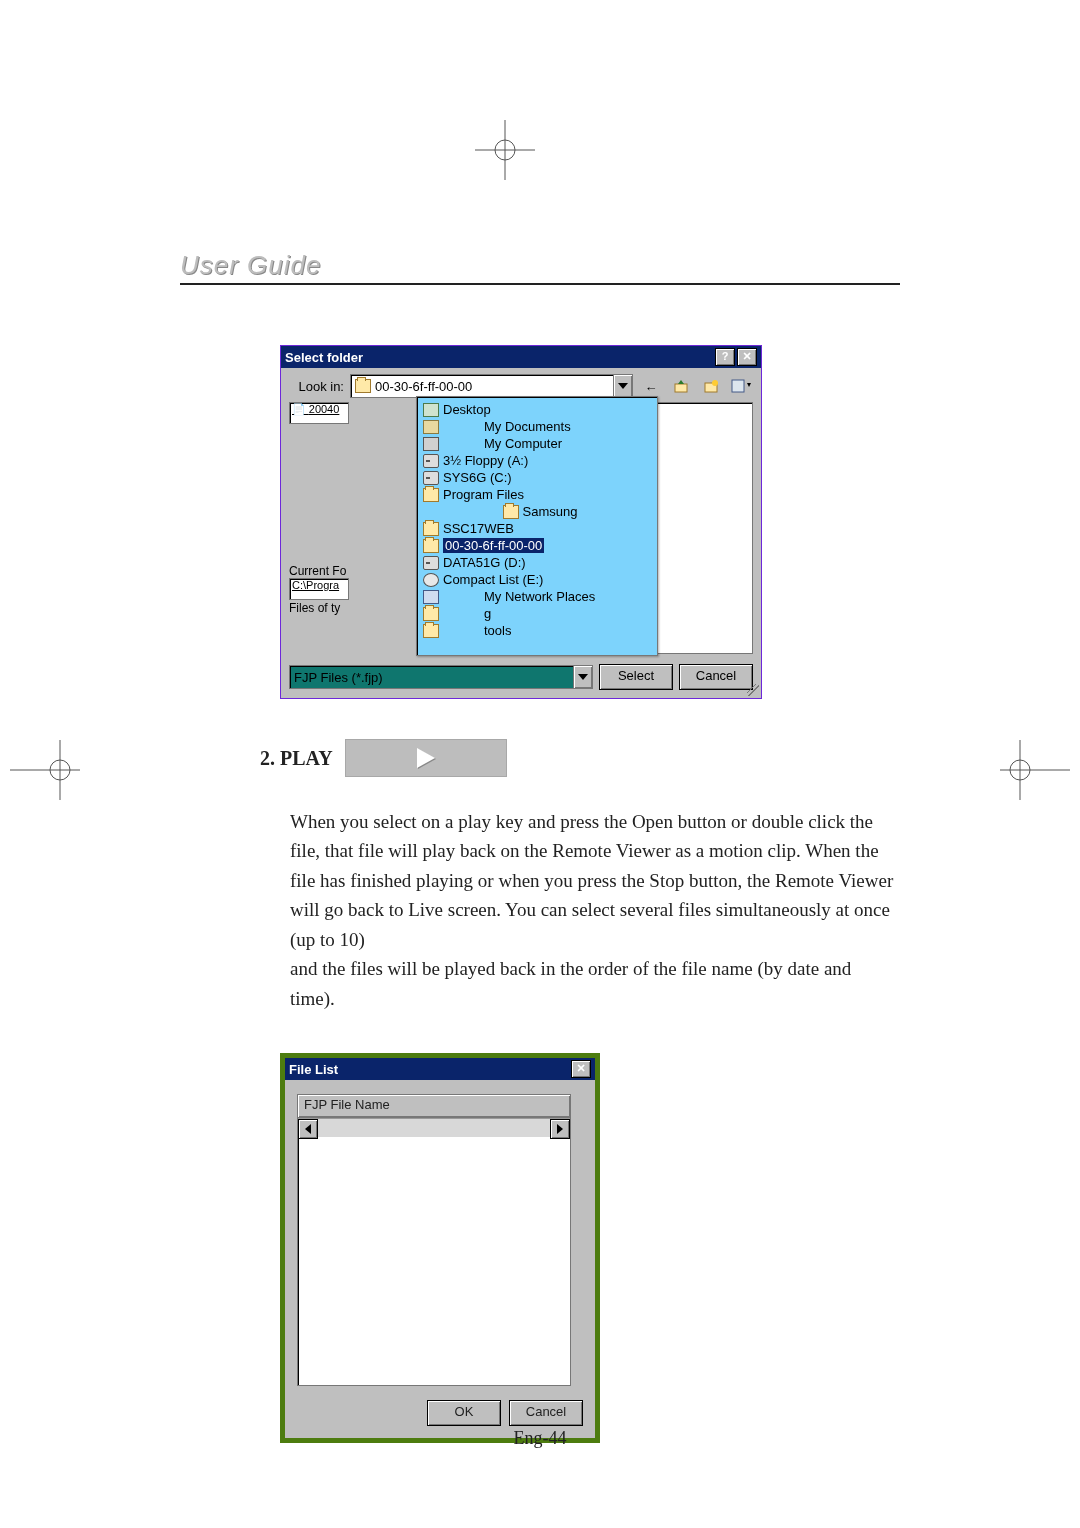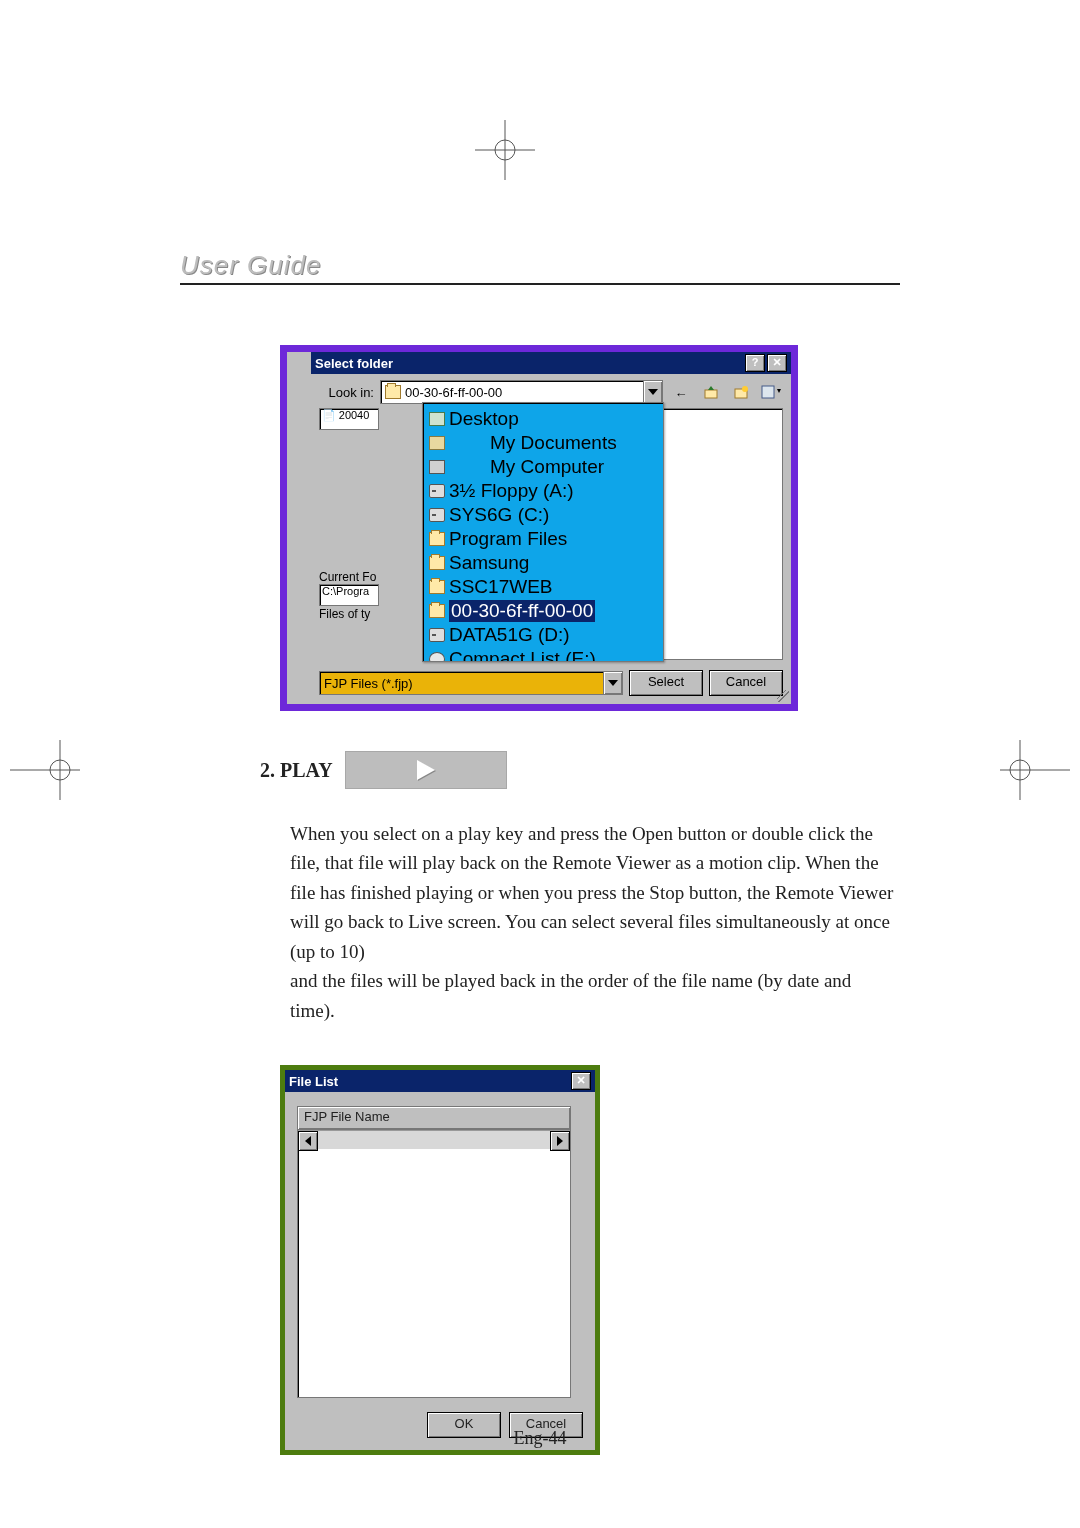--- a/index.html
+++ b/index.html
@@ -41,26 +41,25 @@
     border: none;
     border-top: 2px solid #222;
     margin: 0 0 60px 0;
   }
 
   
   .win1 {
     width: 480px;
     margin: 0 0 40px 100px;
     background: #bfbfbf;
-    border: 7px solid #6d28d9;
+    border: 1px solid #6d28d9;
     font-family: "MS Sans Serif", Tahoma, Arial, sans-serif;
     font-size: 13px;
     color: #000;
     position: relative;
-    padding-left: 24px;
   }
   .titlebar {
     background: #0a246a;
     color: #fff;
     display: flex;
     align-items: center;
     height: 22px;
     padding: 0 4px;
     font-weight: bold;
     font-size: 13px;
@@ -153,41 +152,42 @@
     font-size:12px;
   }
   .leftcol .thumb {
     width:56px; height:20px;
     background:#fff;
     border:1px solid #777;
     box-shadow:inset 1px 1px 0 #000;
     font-size:11px;
     padding-left:2px;
     overflow:hidden;
+    text-decoration:underline;
   }
   .leftcol .lbl { font-size:12px; }
 
   .tree-pane {
     position:absolute;
     left: 135px; top: 50px;
     width: 240px; height: 250px;
-    background:#0ea5e9;
+    background:#7dd3fc;
     border:1px solid #777;
     box-shadow:inset 1px 1px 0 #000, 1px 1px 2px rgba(0,0,0,.3);
-    font-size:19px;
+    font-size:13px;
     padding:4px 0;
     overflow:hidden;
   }
   .tree-pane .node {
     white-space:nowrap;
     padding:1px 0 1px 6px;
     display:flex; align-items:center;
   }
   .ind1{padding-left:20px;} .ind2{padding-left:36px;gap:41px;} .ind3{padding-left:52px;}
-  .ind4{padding-left:68px;} .ind5{padding-left:84px;} .ind6{padding-left:100px;}
+  .ind4{padding-left:68px;} .ind5{padding-left:84px;justify-content:center;} .ind6{padding-left:100px;}
   .ind7{padding-left:116px;}
   .tree-pane .sel span.txt {
     background:#0a246a; color:#fff; padding:0 2px;
   }
 
   .right-pane {
     flex:1;
     margin-left: 205px;
     height: 250px;
     background:#fff;
@@ -198,21 +198,21 @@
     color:#555;
   }
 
   .win1 .row2 {
     display:flex; align-items:center; gap:6px;
     padding:4px 8px 8px 8px;
   }
   .row2 .type-combo {
     flex:1;
     height:22px;
-    background:#eab308;
+    background:#0f766e;
     border:1px solid #777;
     box-shadow:inset 1px 1px 0 #000;
     display:flex; align-items:center; padding:0 20px 0 4px;
     position:relative;
     font-size:13px;
   }
   .row2 .type-combo .dd-btn{position:absolute;right:0;top:0;bottom:0;width:18px;background:#bfbfbf;border-left:1px solid #777;box-shadow:inset 1px 1px 0 #fff, inset -1px -1px 0 #777;display:flex;align-items:center;justify-content:center;}
   .wbtn {
     min-width:72px; height:24px;
     background:#bfbfbf;

